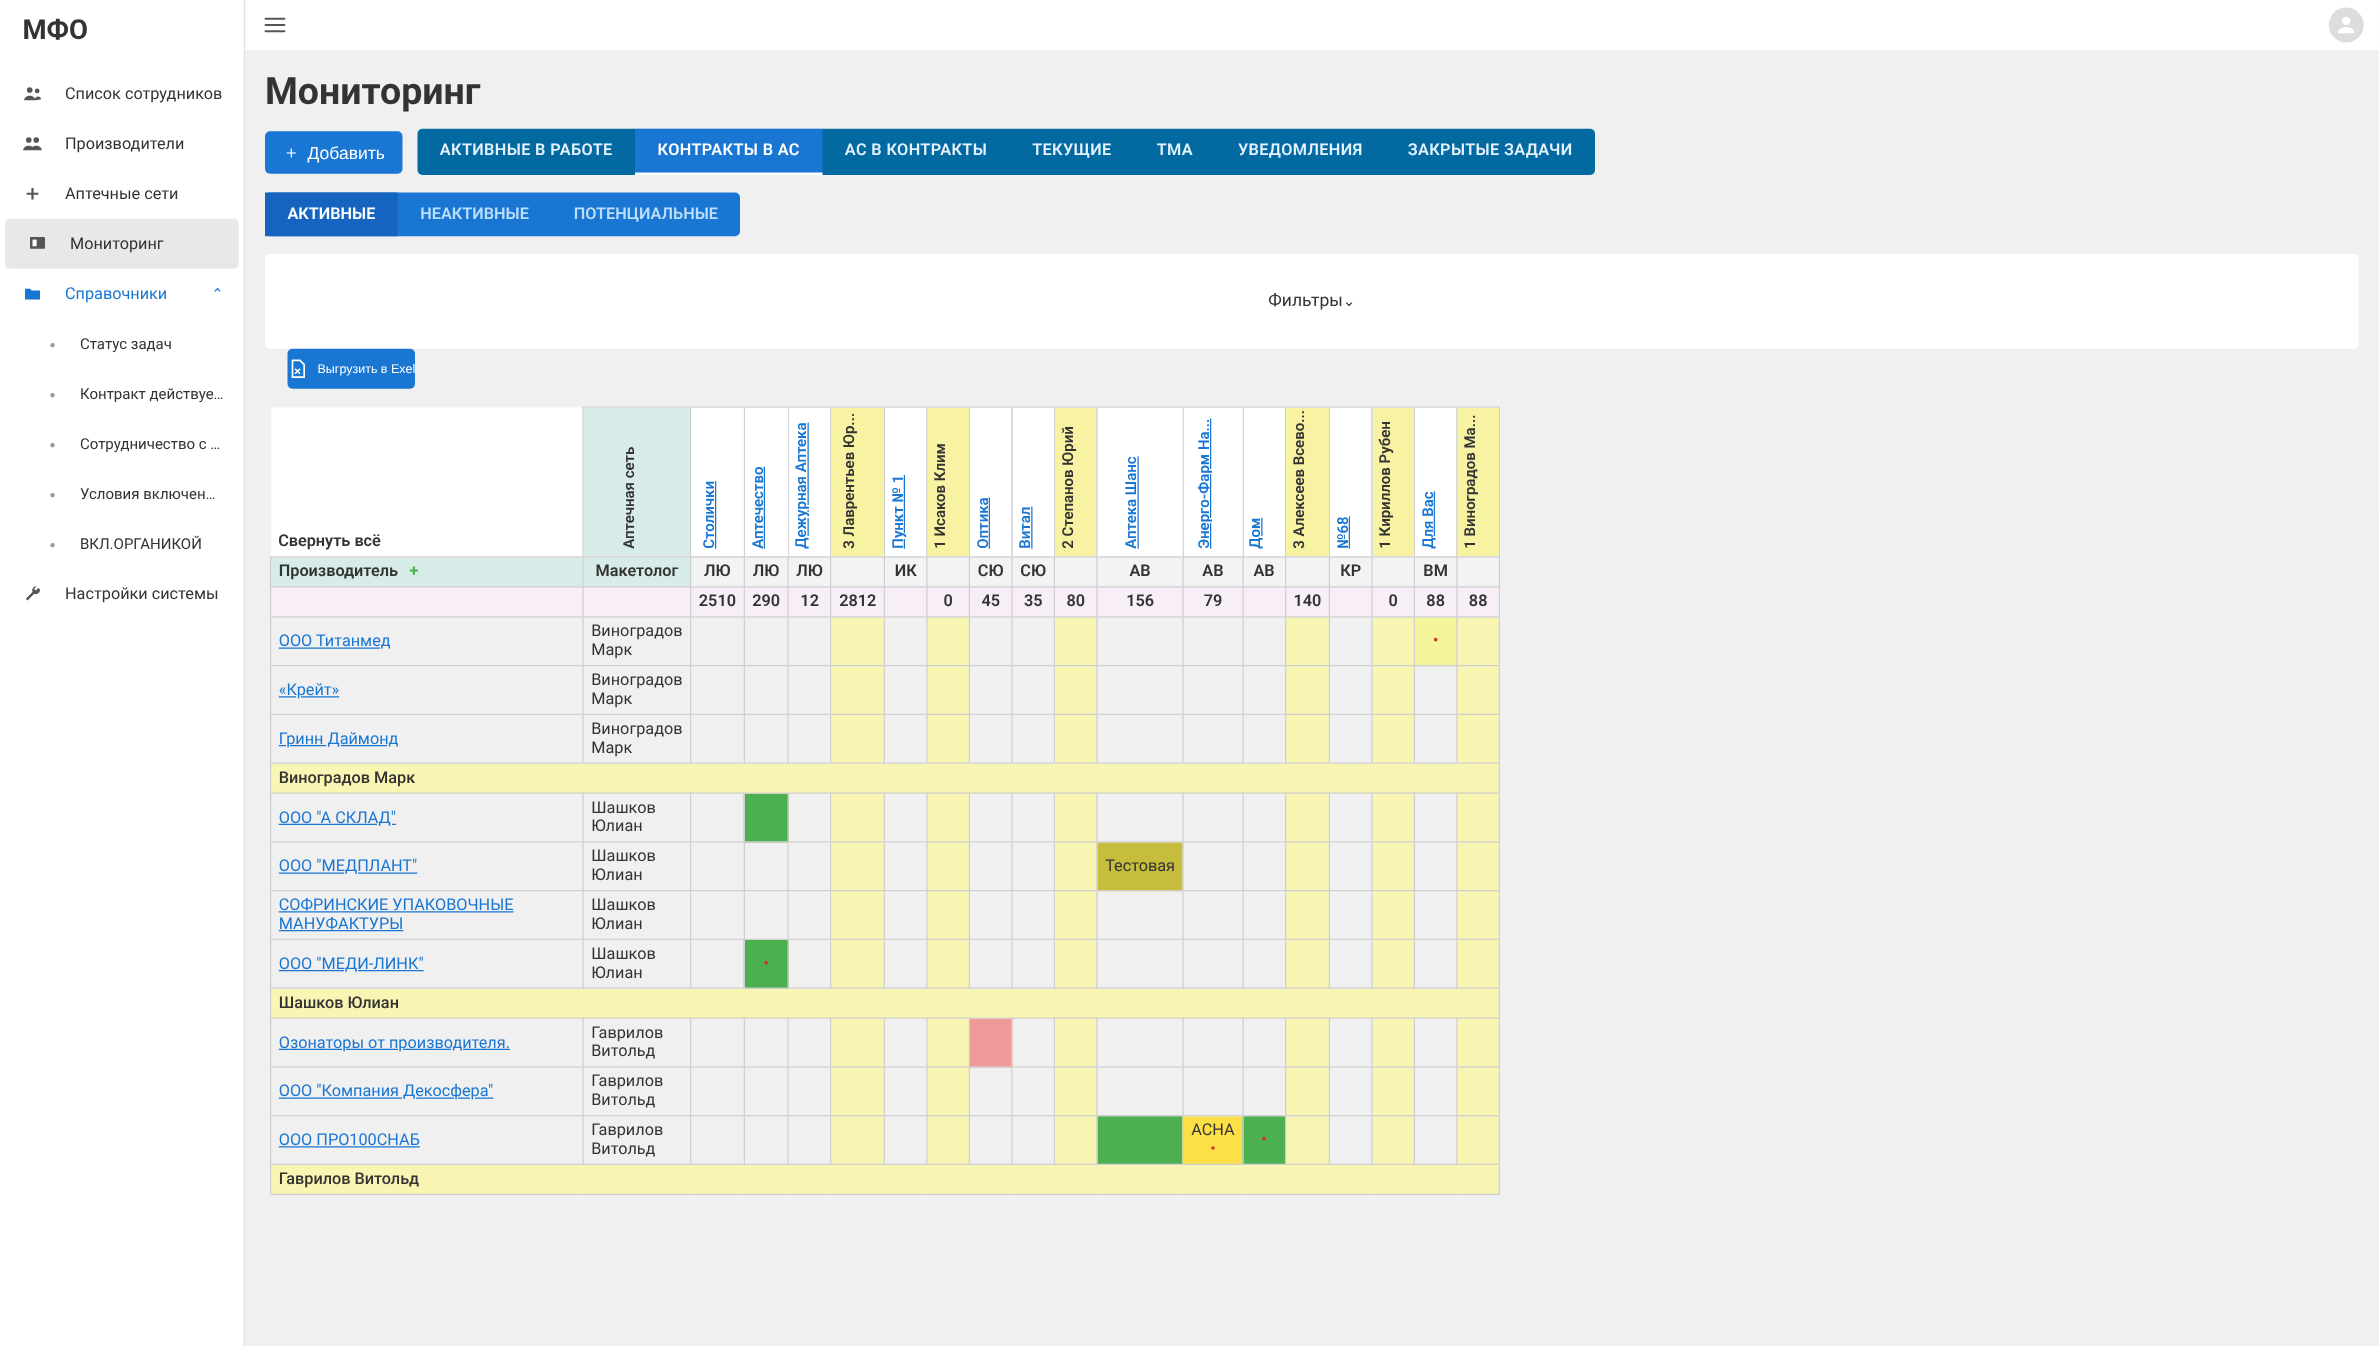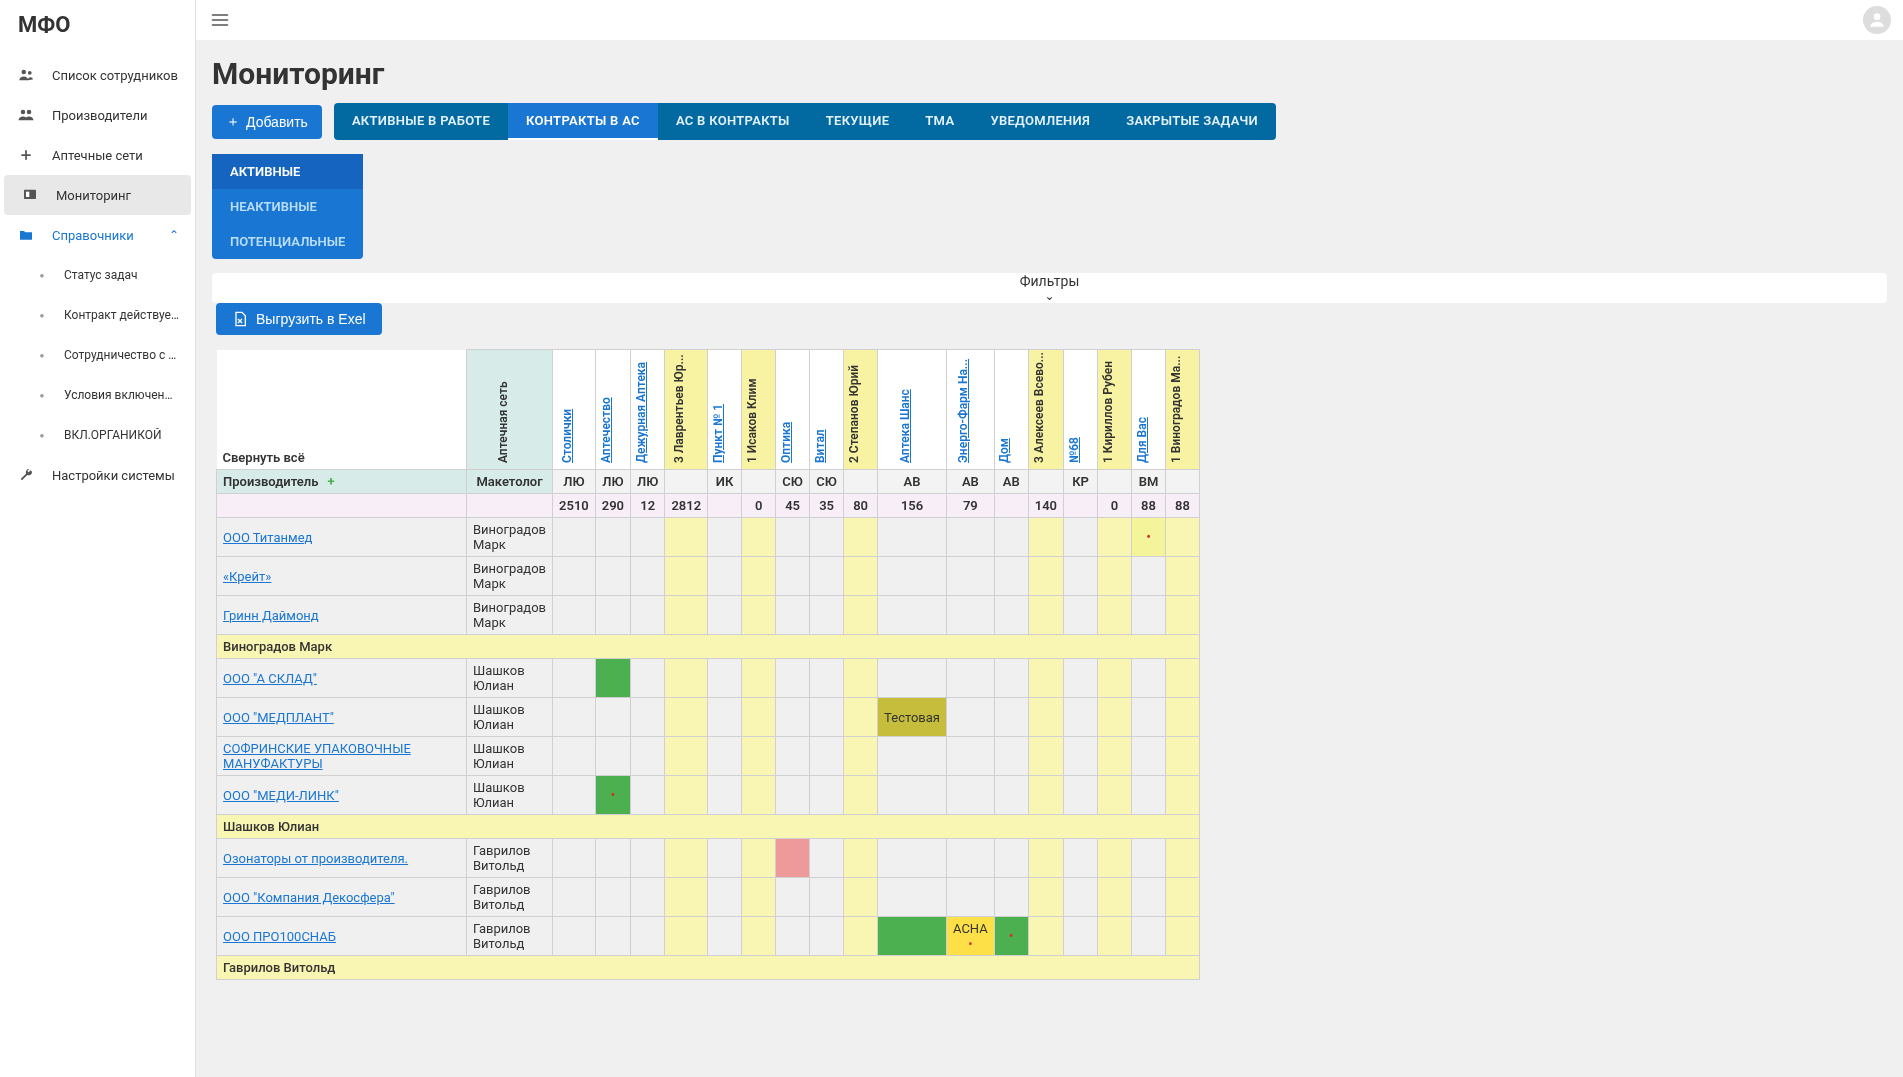--- a/index.html
+++ b/index.html
@@ -21,28 +21,28 @@
 .topbar { height:40px; display:flex; align-items:center; padding:0 12px; background:#fff; }
 .hamburger { width:24px; height:24px; cursor:pointer; display:flex; align-items:center; justify-content:center; }
 .avatar { width:28px; height:28px; border-radius:50%; background:#ddd; margin-left:auto; display:flex; align-items:center; justify-content:center; color:#fff;}
 .content { padding:0 16px 24px; overflow:auto; flex:1; background:#f0f0f0; }
 h1.page-title { font-size:30px; font-weight:700; padding:16px 0 12px; }
 .action-row { display:flex; align-items:center; gap:12px; margin-bottom:14px; }
 .btn-primary { background:#1976d2; color:#fff; border:none; border-radius:4px; padding:8px 14px; font-size:14px; cursor:pointer; display:flex; align-items:center; gap:6px;}
 .tabs-main { display:flex; background:#0369a1; border-radius:4px; overflow:hidden; }
 .tab-main { padding:10px 18px; font-size:13px; font-weight:600; color:#e3f2fd; cursor:pointer; text-transform:uppercase; letter-spacing:.3px;}
 .tab-main.active { background:#1976d2; color:#fff; border-bottom:2px solid #fff; }
-.tabs-sub { display:flex; background:#1976d2; border-radius:4px; width:fit-content; margin-top:4px;flex-direction:column;}
+.tabs-sub { display:flex; background:#1976d2; border-radius:4px; width:fit-content; margin-top:4px;}
 .tab-sub { padding:10px 18px; font-size:13px; font-weight:600; color:#bbdefb; cursor:pointer; text-transform:uppercase;}
 .tab-sub.active { background:#1565c0; color:#fff; }
 
 .panel { background:#fff; margin-top:14px; border-radius:4px; }
-.filters-bar { display:flex; align-items:center; justify-content:center; padding:0 20px; cursor:pointer;flex-direction:column; }
+.filters-bar { display:flex; align-items:center; justify-content:center; padding:30px 20px; cursor:pointer; }
 .export-row { padding:0 4px 14px; }
-.btn-export { background:#1976d2; color:#fff; border:none; border-radius:4px; padding:8px 16px; font-size:14px; cursor:pointer; display:flex; align-items:center; gap:8px;}
+.btn-export { background:#1976d2; color:#fff; border:none; border-radius:4px; padding:8px 0; font-size:10px; cursor:pointer; display:flex; align-items:center; gap:8px;margin-left:14px;}
 
 .grid-wrap { overflow:auto; padding:0 4px; }
 table.grid { border-collapse:collapse; font-size:13px; table-layout:fixed; }
 .grid th, .grid td { border:1px solid #d0d0d0; padding:4px 6px; text-align:center; }
 .grid td.lft, .grid th.lft { text-align:left; }
 .grid thead th { font-weight:600; }
 th.corner { background:#fff; border:none; }
 th.rot { height:120px; position:relative; white-space:nowrap; }
 th.rot > div { transform:rotate(-90deg); position:absolute; left:50%; bottom:6px; transform-origin:left bottom; white-space:nowrap; font-size:12px;}
 th.rot > div.linklike { color:#1976d2; text-decoration:underline; }

